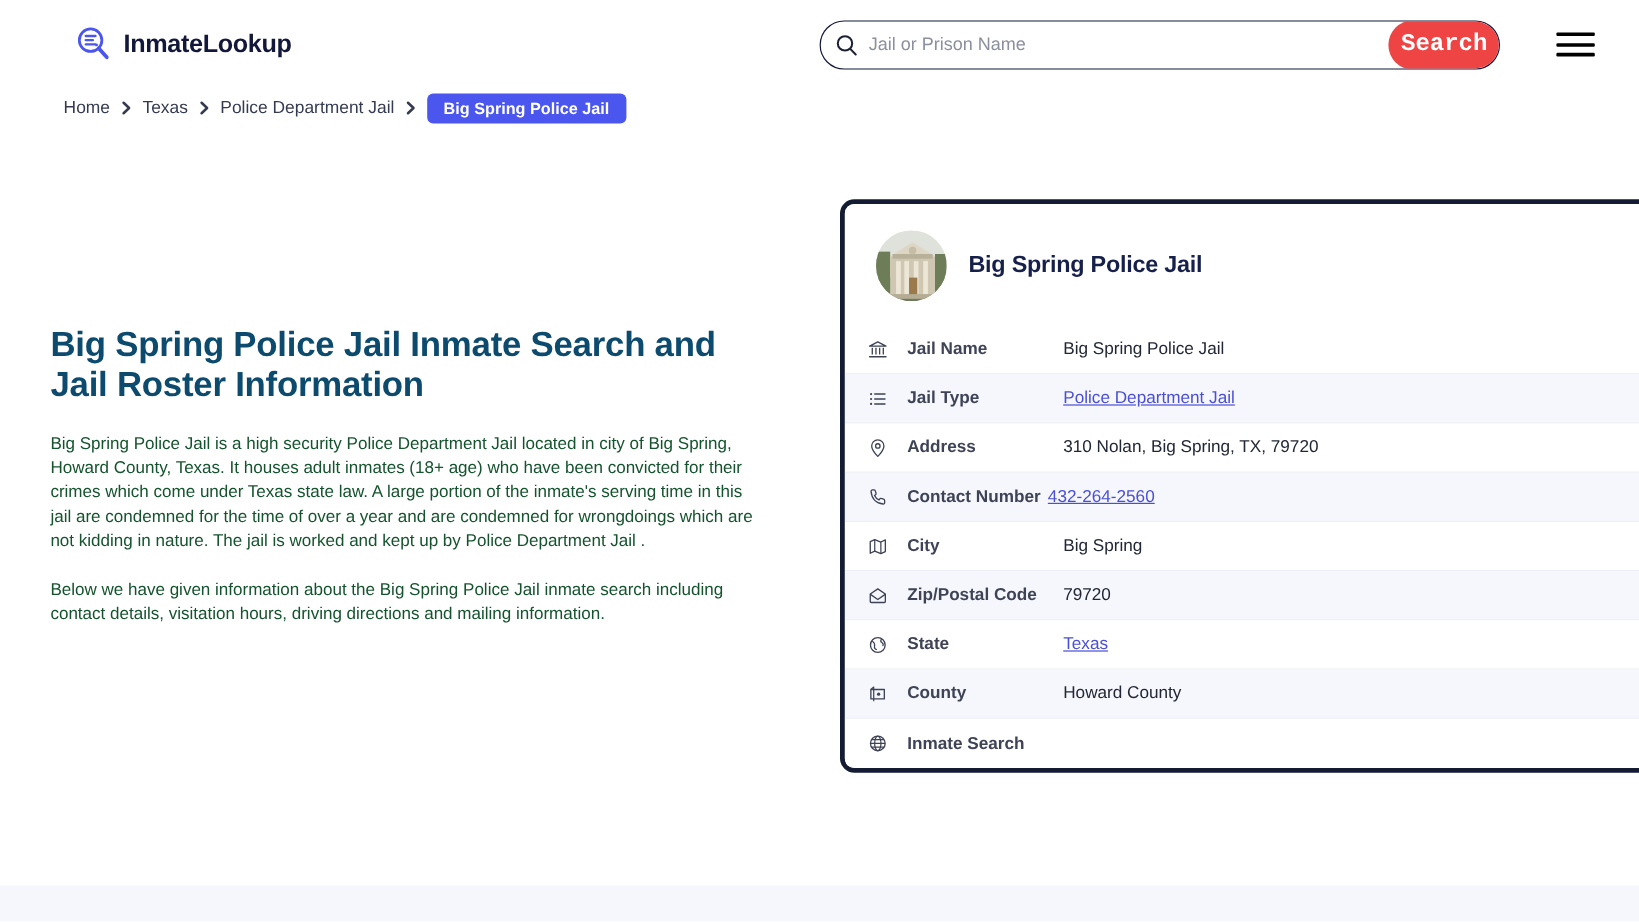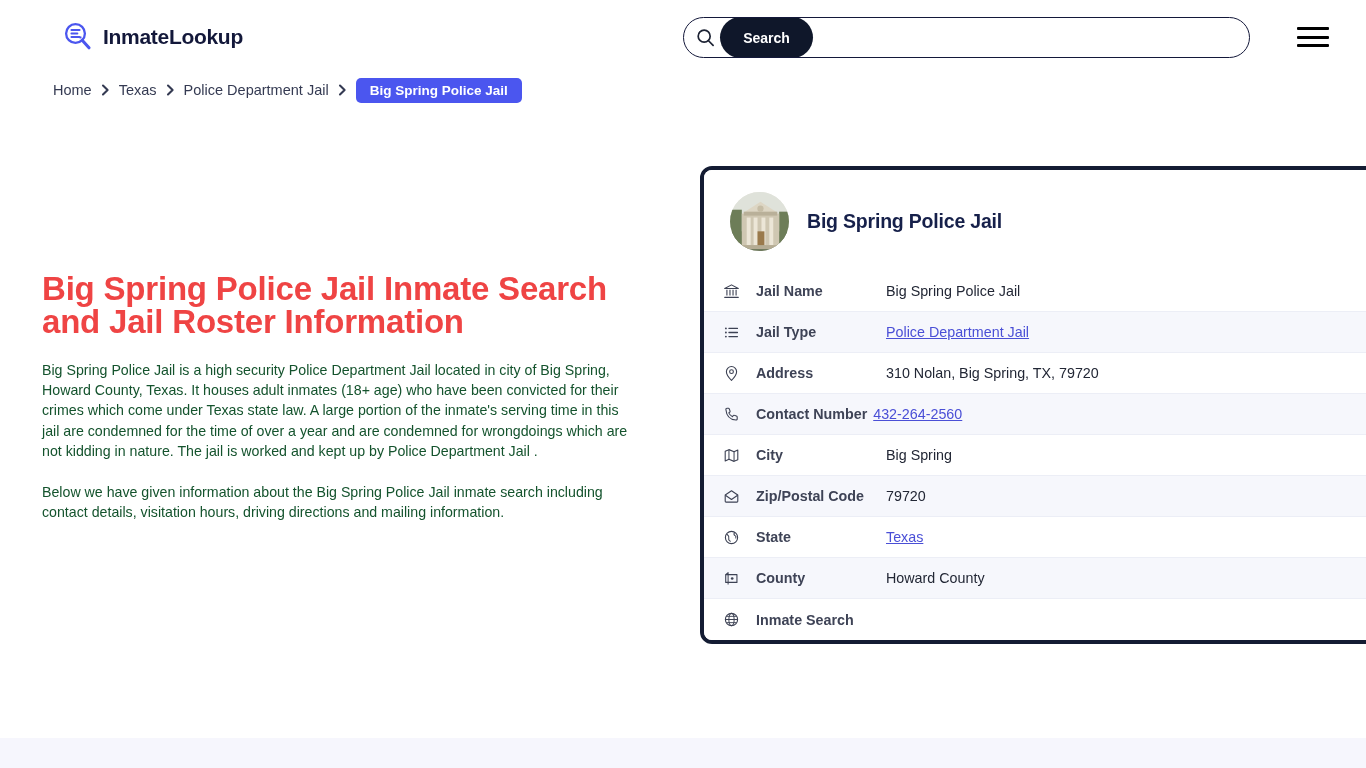--- a/index.html
+++ b/index.html
@@ -70,24 +70,24 @@
     font-family: "Liberation Sans", sans-serif;
     font-size: 15px;
     color: #3b3f55;
     background: transparent;
     padding: 0 4px;
   }
   .search-input::placeholder { color: #8b8f9e; }
   .search-btn {
     width: 93px;
     border: none;
-    background: #0f172a;
+    background: #ef4444;
     color: #ffffff;
-    font-family: Liberation Sans, sans-serif;
-    font-size: 14px;
+    font-family: Liberation Mono, monospace;
+    font-size: 20px;
     font-weight: 700;
     cursor: pointer;
     border-radius: 21px;
     margin: -1px -1px -1px 0;
   }
 
   .menu-btn {
     position: absolute;
     left: 1296px;
     top: 24px;
@@ -140,24 +140,24 @@
   }
 
   
   .left-col {
     position: absolute;
     left: 42px;
     top: 272px;
     width: 600px;
   }
   .page-title {
-    font-size: 33px;
+    font-size: 29px;
     line-height: 33px;
     font-weight: 700;
-    color: #ef4444;
+    color: #0c4a6e;
     letter-spacing: -0.2px;
   }
   .body-para {
     margin-top: 22px;
     font-size: 14.2px;
     line-height: 20.2px;
     color: #14532d;
     max-width: 592px;
   }
   .body-para + .body-para { margin-top: 21px; }
@@ -268,20 +268,21 @@
     <span class="logo-text">InmateLookup</span>
   </div>
 
   <div class="search-wrap">
     <span class="search-icon-box">
       <svg width="19" height="19" viewBox="0 0 20 20" fill="none" xmlns="http://www.w3.org/2000/svg">
         <circle cx="8.6" cy="8.6" r="6.3" stroke="#1c2233" stroke-width="1.8"></circle>
         <line x1="13.2" y1="13.4" x2="18" y2="18.3" stroke="#1c2233" stroke-width="1.8" stroke-linecap="round"></line>
       </svg>
     </span>
+    <input class="search-input" type="text" placeholder="Jail or Prison Name" style="">
     <button class="search-btn">Search</button>
   </div>
 
   <button class="menu-btn">
     <span></span>
     <span></span>
     <span></span>
   </button>
 </div>
 

